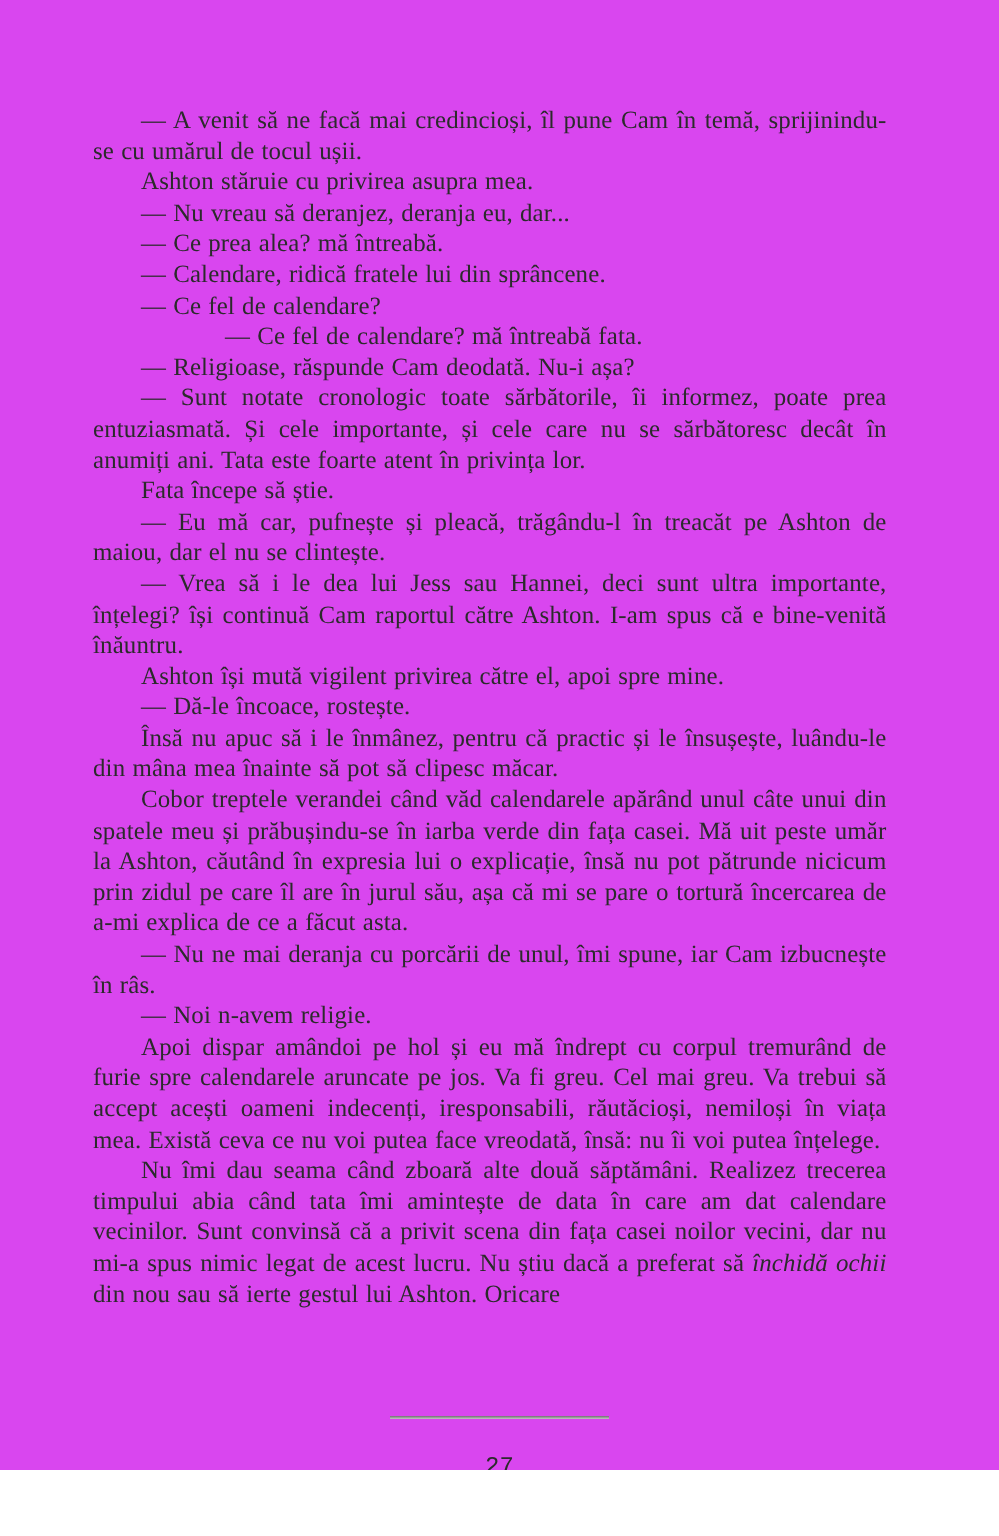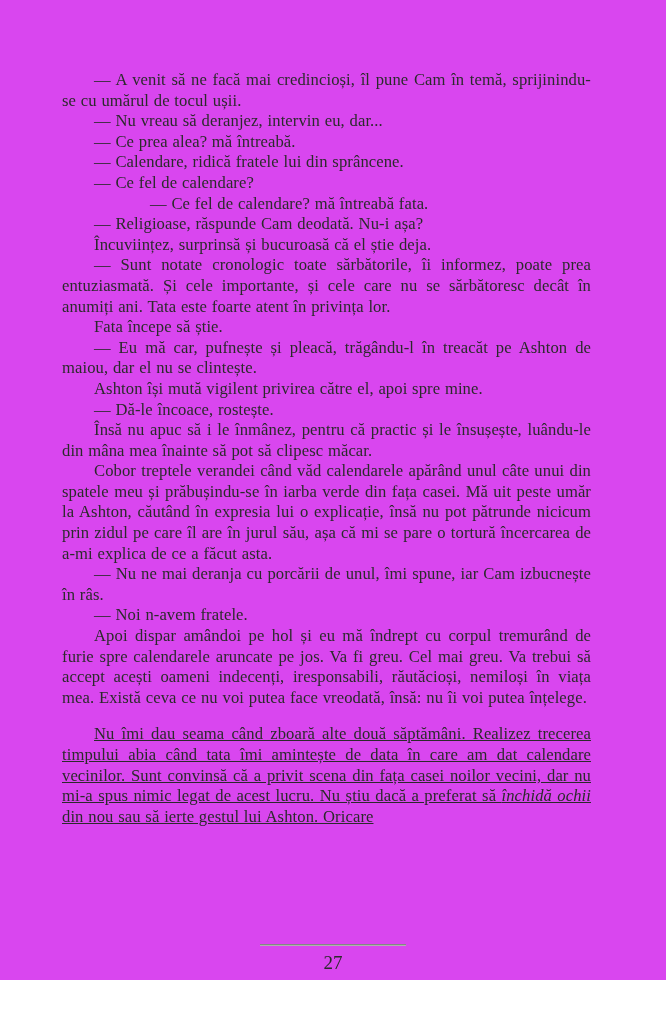--- a/index.html
+++ b/index.html
@@ -29,68 +29,68 @@
     line-height: 20.6px;
     text-align: justify;
     text-indent: 32px;
     letter-spacing: 0.1px;
     word-spacing: 0.5px;
   }
   .text-block p.deep-indent {
     text-indent: 88px;
   }
   .text-block p.section-start {
-    margin-top: 16px;
-    text-decoration: underline;
   }
   .text-block em {
     font-style: italic;
   }
   .page-footer {
     position: absolute;
     top: 944px;
     left: 0;
     width: 666px;
     text-align: center;
   }
   .footer-rule {
     width: 146px;
     height: 2px;
     margin: 0 auto;
     background: linear-gradient(#707070, #c6c6c6);
   }
   .page-number {
-    margin-top: 7px;
-    font-size: 19px;
+    margin-top: 22px;
+    font-size: 16px;
     line-height: 20px;
     color: #2b2b2b;
+    font-family: Liberation Mono, monospace;
   }
 </style>
 </head>
 <body>
 
 <main class="book-page">
   <div class="text-block">
       <p><span>— A venit să ne facă mai credincioși, îl pune Cam în temă, sprijinindu-se cu umărul de tocul ușii.</span></p>
-      <p><span>— Nu vreau să deranjez, intervin eu, dar...</span></p>
+      <p><span>Ashton stăruie cu privirea asupra mea.</span></p>
+      <p><span>— Nu vreau să deranjez, deranja eu, dar...</span></p>
       <p><span>— Ce prea alea? mă întreabă.</span></p>
       <p><span>— Calendare, ridică fratele lui din sprâncene.</span></p>
       <p><span>— Ce fel de calendare?</span></p>
       <p class="deep-indent"><span>— Ce fel de calendare? mă întreabă fata.</span></p>
       <p><span>— Religioase, răspunde Cam deodată. Nu-i așa?</span></p>
-      <p><span>Încuviințez, surprinsă și bucuroasă că el știe deja.</span></p>
       <p><span>— Sunt notate cronologic toate sărbătorile, îi informez, poate prea entuziasmată. Și cele importante, și cele care nu se sărbătoresc decât în anumiți ani. Tata este foarte atent în privința lor.</span></p>
       <p><span>Fata începe să știe.</span></p>
       <p><span>— Eu mă car, pufnește și pleacă, trăgându-l în treacăt pe Ashton de maiou, dar el nu se clintește.</span></p>
+      <p><span>— Vrea să i le dea lui Jess sau Hannei, deci sunt ultra importante, înțelegi? își continuă Cam raportul către Ashton. I-am spus că e bine-venită înăuntru.</span></p>
       <p><span>Ashton își mută vigilent privirea către el, apoi spre mine.</span></p>
       <p><span>— Dă-le încoace, rostește.</span></p>
       <p><span>Însă nu apuc să i le înmânez, pentru că practic și le însușește, luându-le din mâna mea înainte să pot să clipesc măcar.</span></p>
       <p><span>Cobor treptele verandei când văd calendarele apărând unul câte unui din spatele meu și prăbușindu-se în iarba verde din fața casei. Mă uit peste umăr la Ashton, căutând în expresia lui o explicație, însă nu pot pătrunde nicicum prin zidul pe care îl are în jurul său, așa că mi se pare o tortură încercarea de a-mi explica de ce a făcut asta.</span></p>
       <p><span>— Nu ne mai deranja cu porcării de unul, îmi spune, iar Cam izbucnește în râs.</span></p>
-      <p><span>— Noi n-avem fratele.</span></p>
+      <p><span>— Noi n-avem religie.</span></p>
       <p><span>Apoi dispar amândoi pe hol și eu mă îndrept cu corpul tremurând de furie spre calendarele aruncate pe jos. Va fi greu. Cel mai greu. Va trebui să accept acești oameni indecenți, iresponsabili, răutăcioși, nemiloși în viața mea. Există ceva ce nu voi putea face vreodată, însă: nu îi voi putea înțelege.</span></p>
       <p class="section-start"><span>Nu îmi dau seama când zboară alte două săptămâni. Realizez trecerea timpului abia când tata îmi amintește de data în care am dat calendare vecinilor. Sunt convinsă că a privit scena din fața casei noilor vecini, dar nu mi-a spus nimic legat de acest lucru. Nu știu dacă a preferat să </span><em>închidă ochii</em><span> din nou sau să ierte gestul lui Ashton. Oricare</span></p>
     </div>
   <footer class="page-footer">
     <div class="footer-rule"></div>
     <div class="page-number">27</div>
   </footer>
 </main>
 
 </body></html>

